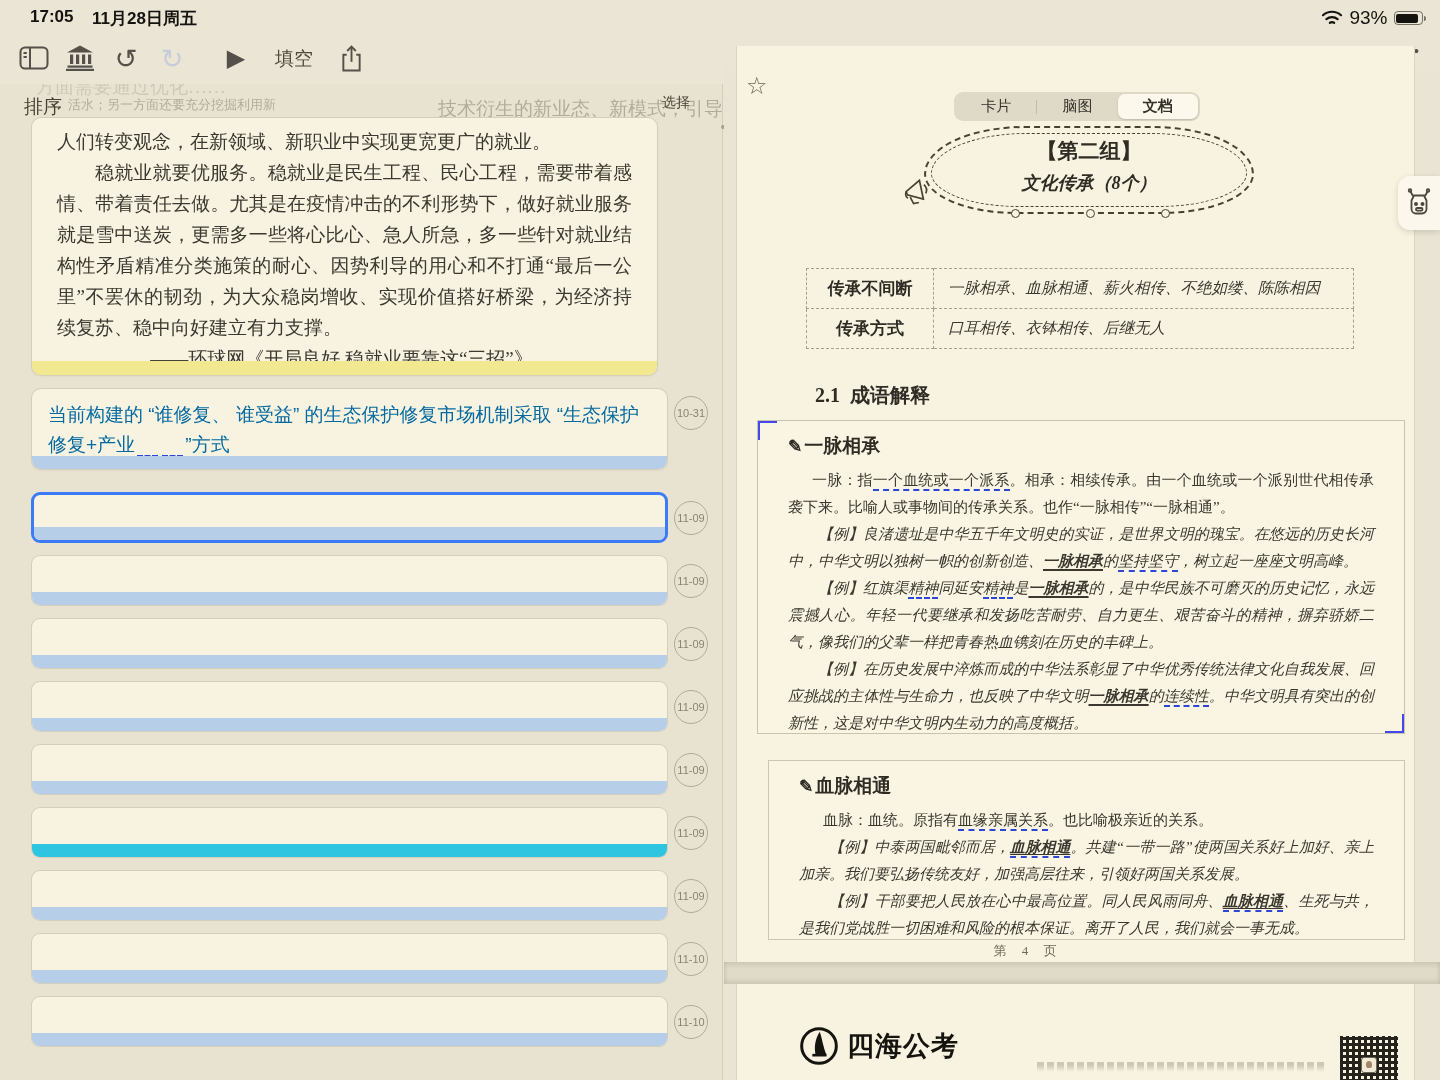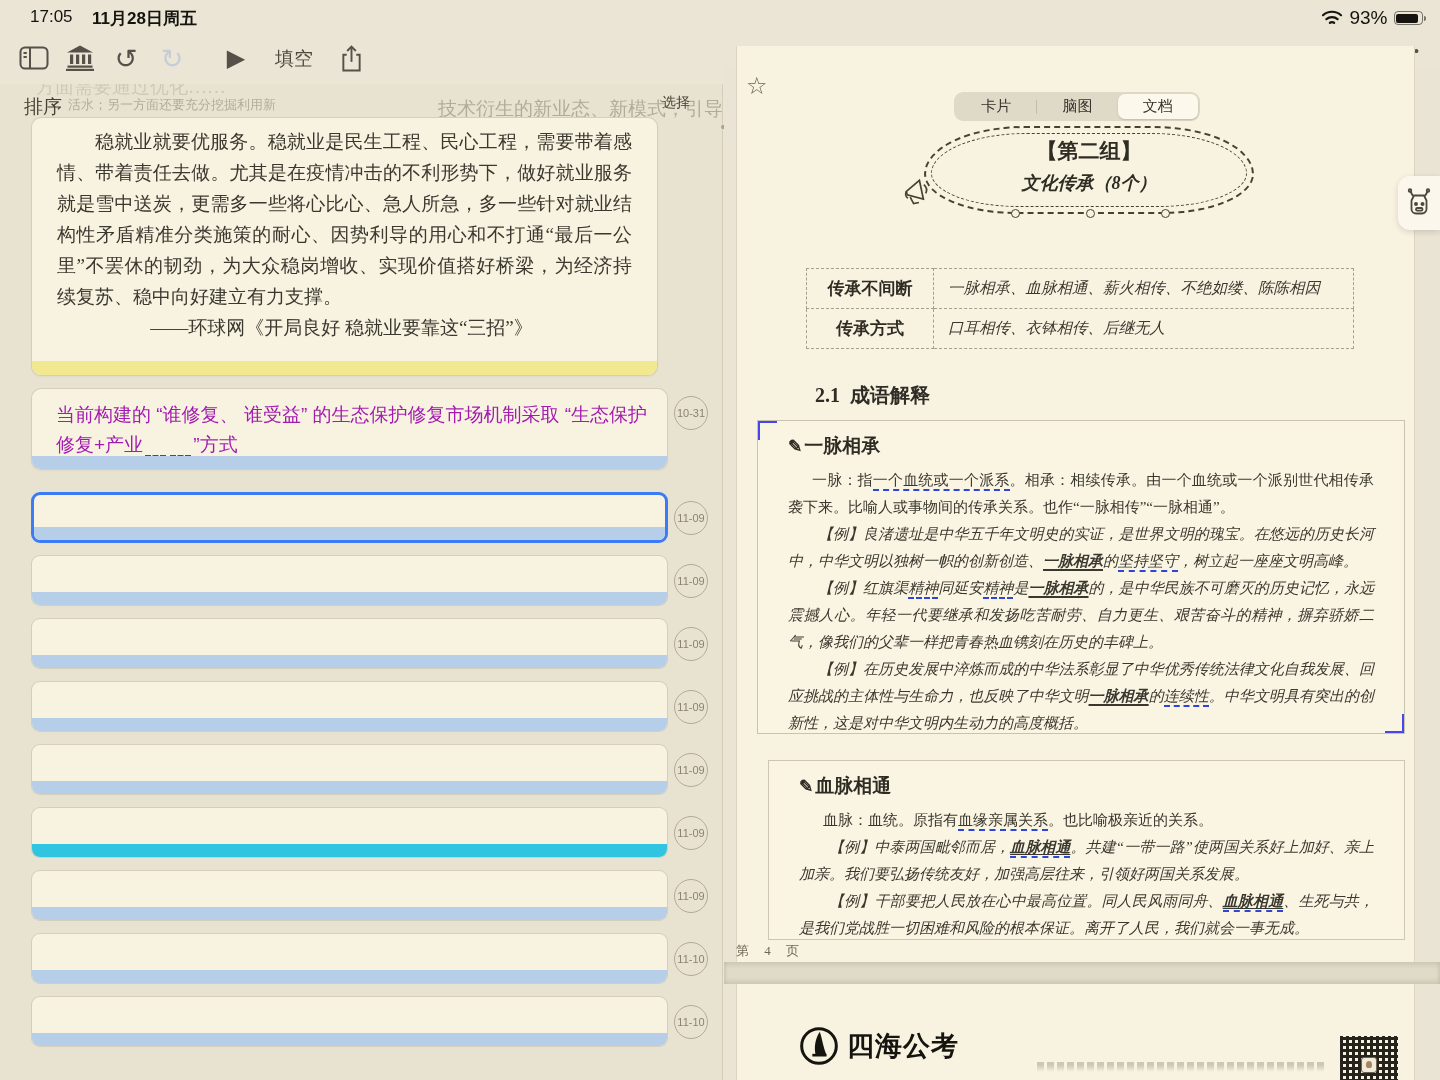--- a/index.html
+++ b/index.html
@@ -2,21 +2,21 @@
 <html><head>
 <meta charset="utf-8">
 <style>
   * { margin:0; padding:0; box-sizing:border-box; }
   html,body { width:1440px; height:1080px; overflow:hidden; }
   body { font-family:"Liberation Sans","DejaVu Sans",sans-serif; background:#eae5d4; color:#3a362c; }
   .screen { position:relative; width:1440px; height:1080px; background:#eae5d4; overflow:hidden; }
 
   
   .statusbar { position:absolute; top:0; left:0; right:0; height:32px; }
-  .sb-time { position:absolute; left:30px; top:7px; font-weight:400; font-size:17px; color:#14130f; }
+  .sb-time { position:absolute; left:30px; top:7px; font-weight:700; font-size:17px; color:#14130f; }
   .sb-date { position:absolute; left:92px; top:7px; font-weight:700; font-size:17px; color:#14130f; }
   .sb-right { position:absolute; right:14px; top:7px; display:flex; align-items:center; gap:6px; }
   .sb-batt-pct { font-weight:400; font-size:19px; color:#14130f; }
   .batt { position:relative; width:29px; height:14px; border:1.5px solid rgba(20,19,15,.55); border-radius:4px; }
   .batt .fill { position:absolute; left:1.5px; top:1.5px; bottom:1.5px; width:22px; background:#14130f; border-radius:2px; }
   .batt-cap { width:2.5px; height:5px; background:rgba(20,19,15,.55); border-radius:0 2px 2px 0; margin-left:-5px; }
 
   
   .toolbar { position:absolute; top:32px; left:0; right:0; height:50px; }
   .tb-btn { position:absolute; top:8px; width:36px; height:36px; display:flex; align-items:center; justify-content:center; cursor:pointer; }
@@ -42,21 +42,21 @@
   .card-doc-inner { padding:8px 25px 0 25px; font-family:"Liberation Serif","DejaVu Serif",serif; font-size:19px; line-height:31px; color:#3b382f; text-align:justify; }
   .card-doc-inner .p-indent { text-indent:2em; }
   .card-doc-source { text-align:center; padding-right:6px; }
   .doc-blue-snippet { position:absolute; left:52px; bottom:14px; height:10px; width:70px; overflow:hidden; color:#2b46d9; font-size:14px; letter-spacing:2px; }
   .strip { position:absolute; left:0; right:0; bottom:0; }
   .strip-yellow { height:14px; background:#f2e88f; }
   .strip-blue { height:13px; background:#b7cee9; }
   .strip-cyan { height:13px; background:#2fc4e0; }
 
   .card-q { left:31px; top:304px; width:637px; height:82px; cursor:pointer; }
-  .card-q-text { padding:11px 16px 0 24px; font-size:19px; line-height:30px; color:#a21caf; }
+  .card-q-text { padding:11px 16px 0 16px; font-size:19px; line-height:30px; color:#0369a1; }
 
   .badge { position:absolute; width:34px; height:34px; border:1.5px solid #b1aa96; border-radius:50%; color:#8a8272; font-size:11px; display:flex; align-items:center; justify-content:center; background:transparent; }
   .badge-q { left:674px; top:312px; }
 
   .rows { position:absolute; left:31px; top:408px; width:692px; }
   .erow { position:relative; height:51px; margin-bottom:12px; }
   .ecard { position:absolute; left:0; top:0; width:637px; height:51px; background:#f8f3e1; border:1px solid rgba(120,112,90,.28); border-radius:9px; overflow:hidden; cursor:pointer; }
   .ecard.selected { border:3px solid #3c7bf6; }
   .erow .badge { left:643px; top:50%; transform:translateY(-50%); }
 
@@ -66,21 +66,21 @@
   
   .right-panel { position:absolute; left:724px; top:66px; width:716px; height:1014px; background:#e9e4d3; }
   .page1 { position:absolute; left:12px; top:-20px; width:679px; height:916px; background:#f8f3e1; border-left:1px solid #dbd5c2; border-right:1px solid #dbd5c2; }
   .page-gap { position:absolute; left:0; right:0; top:896px; height:22px; background:#e0dbc8; box-shadow:inset 0 3px 5px rgba(0,0,0,.09), inset 0 -3px 5px rgba(0,0,0,.09); }
   .page2 { position:absolute; left:12px; top:918px; width:679px; height:96px; background:#f8f3e1; border-left:1px solid #dbd5c2; border-right:1px solid #dbd5c2; }
 
   .star-btn { position:absolute; left:22px; top:8px; font-size:24px; color:#6b6455; cursor:pointer; line-height:1; }
 
   .seg { position:absolute; left:230px; top:26px; width:246px; height:29px; background:#dfdac8; border-radius:9px; display:flex; align-items:center; padding:2px; }
   .seg-item { position:relative; flex:1; height:25px; display:flex; align-items:center; justify-content:center; font-size:15px; color:#35322b; cursor:pointer; border-radius:7px; }
-  .seg-item.active { background:#fcf8ec; box-shadow:0 1px 2px rgba(0,0,0,.15); font-weight:400; }
+  .seg-item.active { background:#fcf8ec; box-shadow:0 1px 2px rgba(0,0,0,.15); font-weight:700; }
   .seg-div { width:1px; height:14px; background:#c2bca9; }
 
   .cloud { position:absolute; left:200px; top:60px; width:330px; height:88px; border:2px dashed #46422f; border-radius:50% 50% 46% 46% / 90% 90% 75% 75%; text-align:center; font-family:"Liberation Serif","DejaVu Serif",serif; }
   .cloud::before { content:""; position:absolute; inset:5px; border:1.6px dashed #46422f; border-radius:inherit; }
   .cloud-dot { position:absolute; bottom:-6px; width:9px; height:9px; border:1.6px solid #46422f; border-radius:50%; background:#f8f3e1; }
   .cloud-line1 { margin-top:9px; font-size:21px; font-weight:700; color:#2f2c23; }
   .cloud-line2 { margin-top:6px; font-size:18px; font-weight:700; color:#2f2c23; font-style:italic; }
   .megaphone { position:absolute; left:-26px; top:48px; transform:rotate(-12deg); }
 
   .robot-btn { position:absolute; right:0; top:110px; width:42px; height:54px; background:#fbf7ec; border-radius:12px 0 0 12px; box-shadow:0 2px 6px rgba(0,0,0,.14); display:flex; align-items:center; justify-content:center; cursor:pointer; }
@@ -105,21 +105,21 @@
   .s-p {}
   .s-d  { border-bottom:2.5px dashed #2b46d9; padding-bottom:1px; }
   .s-bu { font-weight:700; text-decoration:underline; text-decoration-thickness:1.5px; text-underline-offset:3px; }
   .s-bd { font-weight:700; text-decoration:underline; text-underline-offset:2px; border-bottom:2.5px dashed #2b46d9; padding-bottom:1px; }
   .s-blank { border-bottom:2px dashed #2b46d9; margin:0 2px; }
 
   .corner { position:absolute; width:20px; height:20px; }
   .corner-tl { left:-1px; top:-1px; border-left:3.5px solid #4446ee; border-top:3.5px solid #4446ee; }
   .corner-br { right:-1px; bottom:-1px; border-right:3.5px solid #4446ee; border-bottom:3.5px solid #4446ee; }
 
-  .page-num { position:absolute; left:12px; width:584px; top:876px; font-size:13px; letter-spacing:6px; color:#70695a; font-family:"Liberation Serif","DejaVu Serif",serif; }
+  .page-num { position:absolute; left:12px; width:584px; top:876px; text-align:center; font-size:13px; letter-spacing:6px; color:#70695a; font-family:"Liberation Serif","DejaVu Serif",serif; }
 
   .brand { position:absolute; left:62px; top:42px; display:flex; align-items:center; gap:8px; }
   .brand-name { font-size:27px; font-weight:700; color:#15140f; letter-spacing:1px; }
   .qr { position:absolute; left:603px; top:52px; width:58px; height:58px;
         background:
           repeating-linear-gradient(0deg,#26231c 0 3px,transparent 3px 6px),
           repeating-linear-gradient(90deg,#26231c 0 3px,#f8f3e1 3px 6px); }
   .qr-center { position:absolute; left:21px; top:21px; width:16px; height:16px; background:#f1ead6; border:1px solid #6b6250; border-radius:3px; }
   .qr-face { position:absolute; left:4px; top:3px; width:6px; height:7px; background:#a3866a; border-radius:50% 50% 40% 40%; }
   .clipped-caption { position:absolute; left:300px; top:78px; width:290px; height:10px; overflow:hidden; opacity:.5;
@@ -199,20 +199,21 @@
           <svg width="17" height="18" viewBox="0 0 17 18" fill="none" stroke="#3f3a2f" stroke-width="1.6">
             <path d="M1.5 1.5 h14 l-5.5 6.3 v7.7 l-3 -2.1 v-5.6 Z"></path>
           </svg>
         </span>
       </div>
       <span class="lp-select">选择</span>
     </div>
 
     <div class="card card-doc">
       <div class="card-doc-inner">
+        <div>人们转变观念，在新领域、新职业中实现更宽更广的就业。</div>
         <div class="p-indent">稳就业就要优服务。稳就业是民生工程、民心工程，需要带着感情、带着责任去做。尤其是在疫情冲击的不利形势下，做好就业服务就是雪中送炭，更需多一些将心比心、急人所急，多一些针对就业结构性矛盾精准分类施策的耐心、因势利导的用心和不打通“最后一公里”不罢休的韧劲，为大众稳岗增收、实现价值搭好桥梁，为经济持续复苏、稳中向好建立有力支撑。</div>
         <div class="card-doc-source">——环球网《开局良好 稳就业要靠这“三招”》</div>
       </div>
       <div class="doc-blue-snippet">＿＿＿＿</div>
       <div class="strip strip-yellow"></div>
     </div>
 
     <div class="card card-q">
       <div class="card-q-text"><span class="s-p">当前构建的 “谁修复、 谁受益” 的生态保护修复市场机制采取 “生态保护修复+产业</span><span class="s-blank">&nbsp;&nbsp;&nbsp;&nbsp;</span><span class="s-blank">&nbsp;&nbsp;&nbsp;&nbsp;</span><span class="s-p">”方式</span></div>
       <div class="strip strip-blue"></div>

